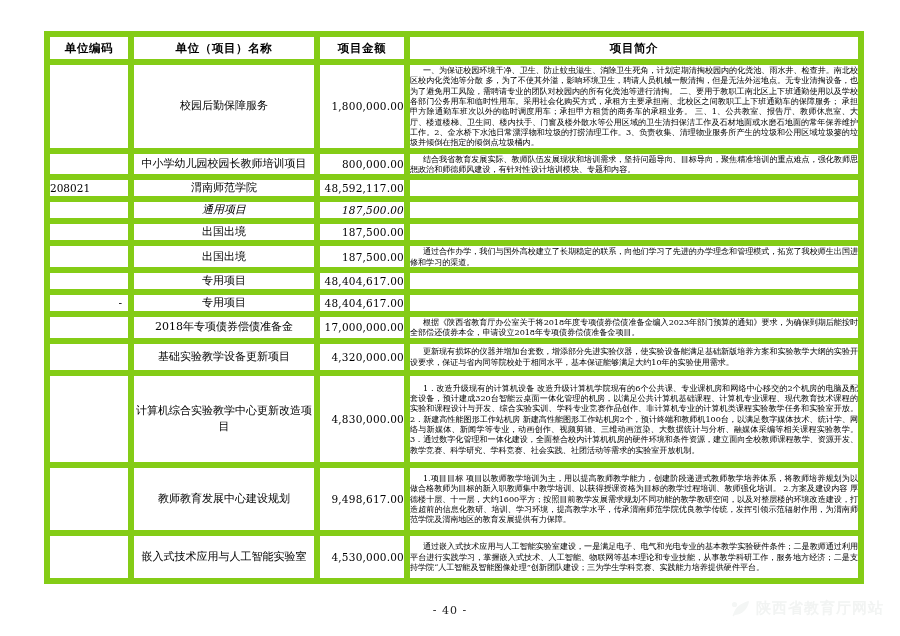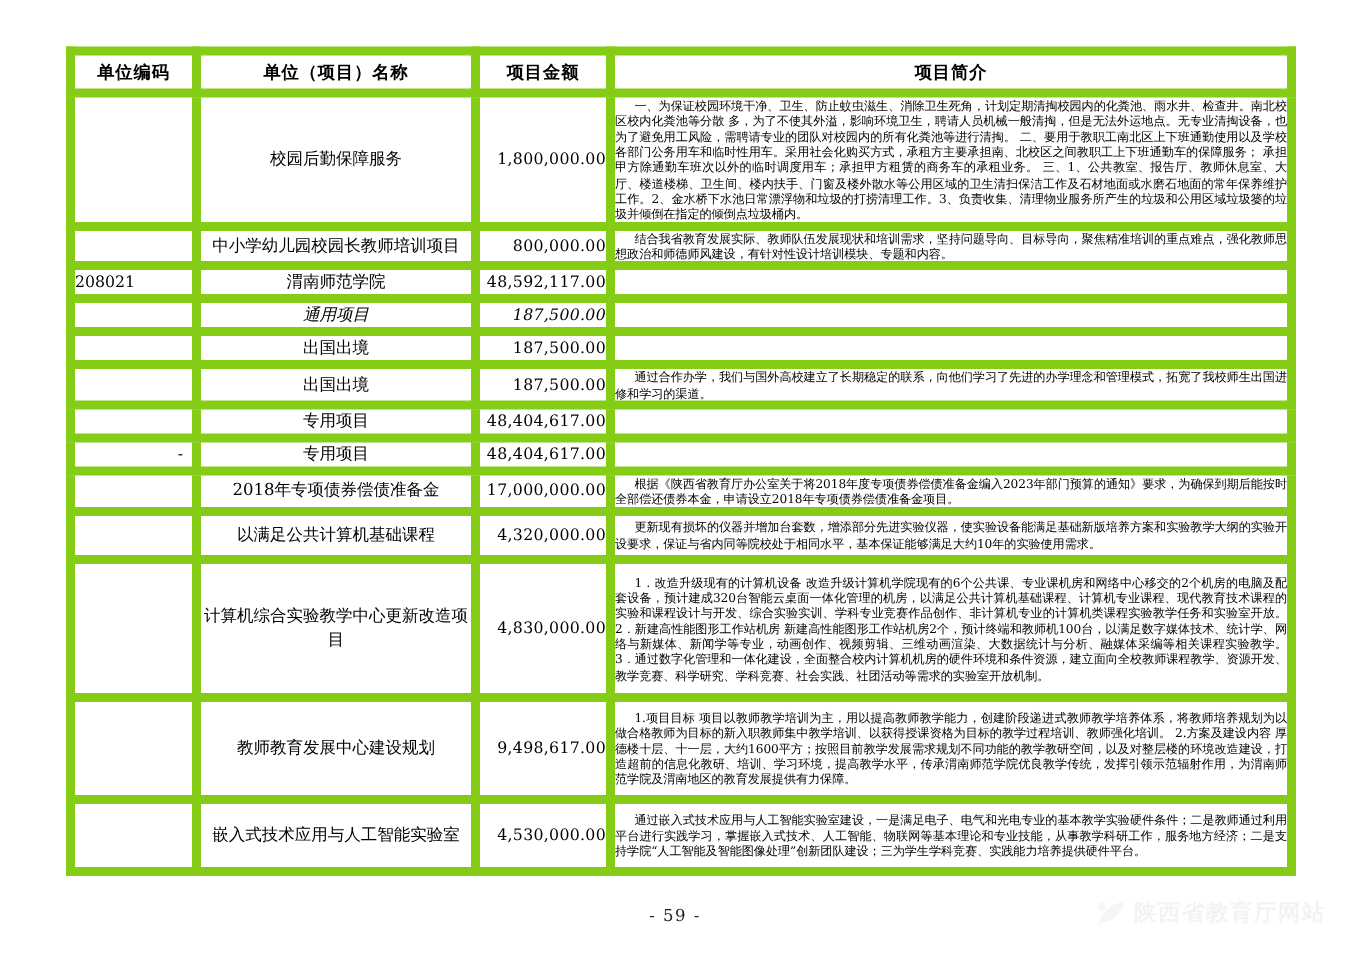--- a/index.html
+++ b/index.html
@@ -217,21 +217,21 @@
         <td class="code"></td>
         <td class="name">2018年专项债券偿债准备金</td>
         <td class="amt">17,000,000.00</td>
         <td class="desc">
             <div class="para">根据《陕西省教育厅办公室关于将2018年度专项债券偿债准备金编入2023年部门预算的通知》要求，为确保到期后能按时全部偿还债券本金，申请设立2018年专项债券偿债准备金项目。</div>
           </td>
       </tr>
 
       <tr style="height:32px;">
         <td class="code"></td>
-        <td class="name">以满足公共计算机基础课程</td>
+        <td class="name">基础实验教学设备更新项目</td>
         <td class="amt">4,320,000.00</td>
         <td class="desc">
             <div class="para">更新现有损坏的仪器并增加台套数，增添部分先进实验仪器，使实验设备能满足基础新版培养方案和实验教学大纲的实验开设要求，保证与省内同等院校处于相同水平，基本保证能够满足大约10年的实验使用需求。</div>
           </td>
       </tr>
 
       <tr style="height:92px;">
         <td class="code"></td>
         <td class="name">计算机综合实验教学中心更新改造项目</td>
         <td class="amt">4,830,000.00</td>
@@ -254,21 +254,21 @@
         <td class="name">嵌入式技术应用与人工智能实验室</td>
         <td class="amt">4,530,000.00</td>
         <td class="desc">
             <div class="para">通过嵌入式技术应用与人工智能实验室建设，一是满足电子、电气和光电专业的基本教学实验硬件条件；二是教师通过利用平台进行实践学习，掌握嵌入式技术、人工智能、物联网等基本理论和专业技能，从事教学科研工作，服务地方经济；二是支持学院“人工智能及智能图像处理”创新团队建设；三为学生学科竞赛、实践能力培养提供硬件平台。</div>
           </td>
       </tr>
 
     </tbody>
   </table>
 
-  <div class="footer-page">- 59 -</div>
+  <div class="footer-page">- 40 -</div>
 
   <div class="watermark">
     <span>
       <svg width="22" height="20" viewBox="0 0 22 20" aria-hidden="true">
         <path d="M3 17 C5 9, 11 5, 19 3 C18 11, 12 17, 4 17 Z" fill="#f4f6f5"></path>
         <path d="M3 18 C7 13, 12 8, 18 4" stroke="#f4f6f5" stroke-width="1.3" fill="none"></path>
         <circle cx="4.5" cy="6.5" r="2.6" fill="#f4f6f5"></circle>
       </svg>
     </span>
     <span class="wm-text">陕西省教育厅网站</span>

